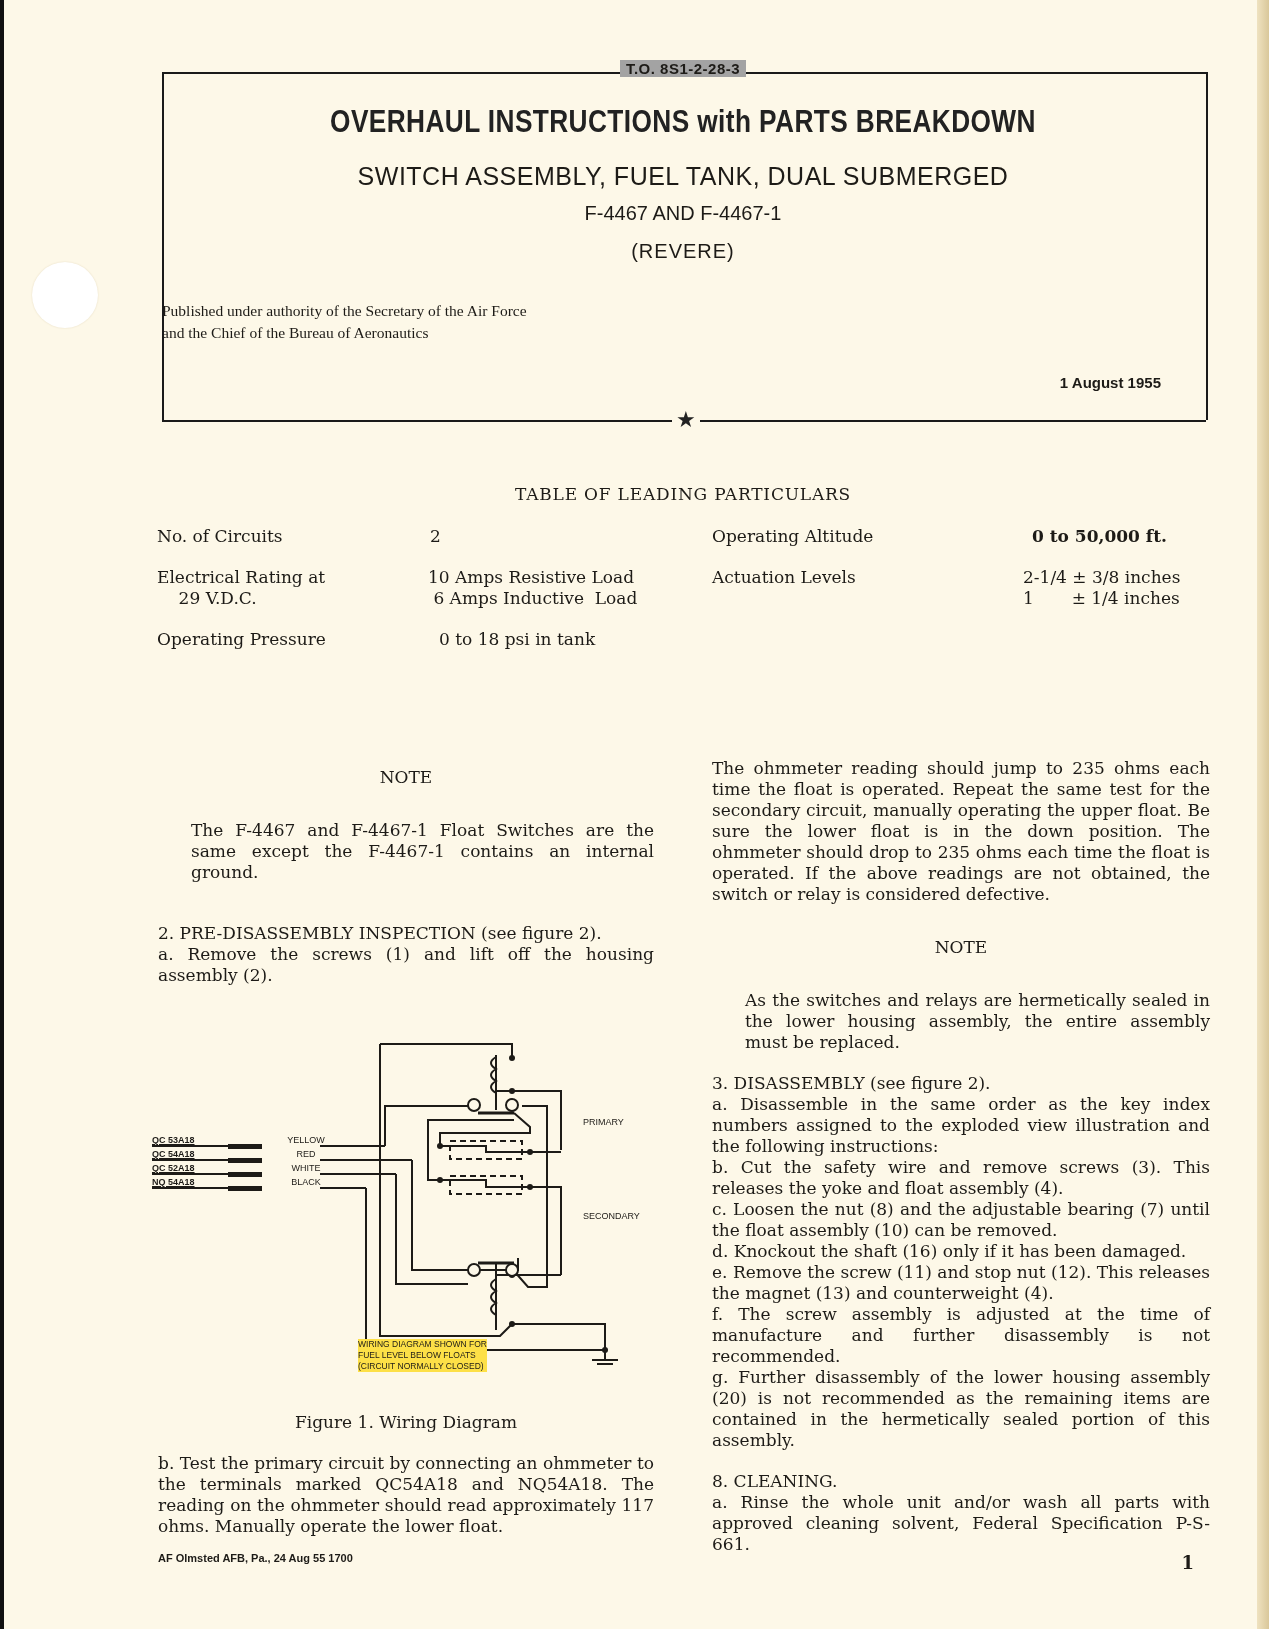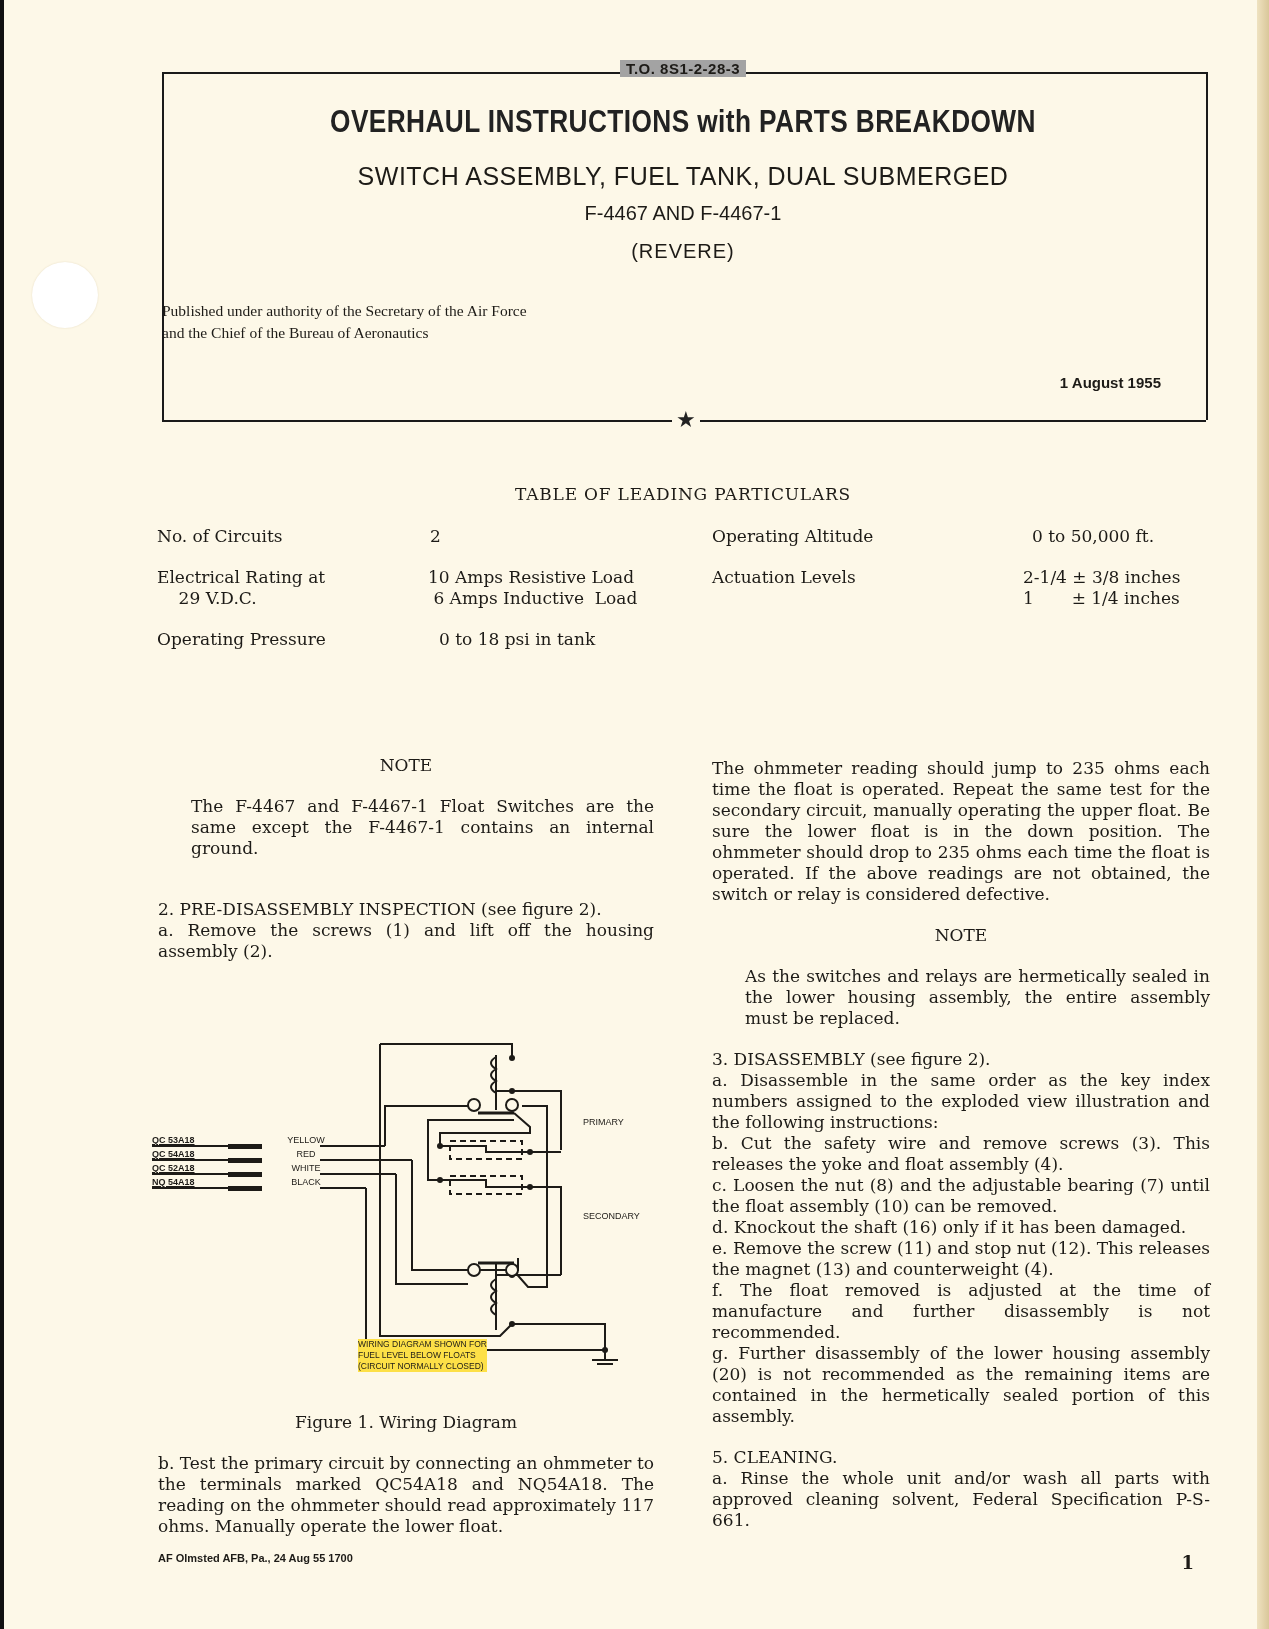--- a/index.html
+++ b/index.html
@@ -52,21 +52,21 @@
     background: #fdf8e8; padding: 0 4px; color: #222;
   }
   .tlp-heading {
     position: absolute; top: 484px; left: 0; width: 1366px; text-align: center;
     font-size: 17px; letter-spacing: 0.8px;
   }
   .spec { position: absolute; font-size: 17px; line-height: 21px; white-space: pre; }
   .col-left { position: absolute; left: 158px; top: 755px; width: 496px; font-size: 17px; line-height: 21px; }
   .col-right { position: absolute; left: 712px; top: 758px; width: 498px; font-size: 17px; line-height: 21px; }
   p { margin: 0; text-align: justify; }
-  .note-h { text-align: center; margin: 0; }
+  .note-h { text-align: center; margin: 12px; }
   .note-body { margin-left: 33px; margin-right: 0; }
   .gap { height: 20px; }
   .diagram { position: absolute; left: 150px; top: 1035px; width: 500px; height: 330px; }
   .diagram svg { width: 500px; height: 330px; }
   .fig-cap { position: absolute; top: 1412px; left: 158px; width: 496px; text-align: center; font-size: 17px; }
   .col-left-b { position: absolute; left: 158px; top: 1453px; width: 496px; font-size: 17px; line-height: 21px; }
   .footer-print {
     position: absolute; top: 1552px; left: 158px;
     font-family: "Liberation Sans", sans-serif; font-size: 11px; font-weight: bold;
   }
@@ -97,21 +97,21 @@
 <div class="tlp-heading">TABLE OF LEADING PARTICULARS</div>
 <div class="spec" style="left:157px; top:526px;">No. of Circuits</div>
 <div class="spec" style="left:430px; top:526px;">2</div>
 <div class="spec" style="left:157px; top:567px;">Electrical Rating at
     29 V.D.C.</div>
 <div class="spec" style="left:428px; top:567px;">10 Amps Resistive Load
  6 Amps Inductive  Load</div>
 <div class="spec" style="left:157px; top:629px;">Operating Pressure</div>
 <div class="spec" style="left:439px; top:629px;text-align:center;">0 to 18 psi in tank</div>
 <div class="spec" style="left:712px; top:526px;">Operating Altitude</div>
-<div class="spec" style="left:1032px; top:526px;">0 to 50,000 ft.</div>
+<div class="spec" style="left:1032px; top:526px;font-weight:bold;">0 to 50,000 ft.</div>
 <div class="spec" style="left:712px; top:567px;">Actuation Levels</div>
 <div class="spec" style="left:1023px; top:567px;">2-1/4 ± 3/8 inches
 1       ± 1/4 inches</div>
 
 <div class="col-left">
   <h4 class="note-h" style="font-weight:normal; font-size:17px;">NOTE</h4>
   <div class="gap"></div>
   <p class="note-body">The F-4467 and F-4467-1 Float Switches are the same except the F-4467-1 contains an internal ground.</p>
   <div class="gap"></div>
   <div class="gap"></div>
@@ -224,21 +224,21 @@
   <h4 class="note-h" style="font-weight:normal; font-size:17px;">NOTE</h4>
   <div class="gap"></div>
   <p class="note-body">As the switches and relays are hermetically sealed in the lower housing assembly, the entire assembly must be replaced.</p>
   <div class="gap"></div>
   <p>3. DISASSEMBLY (see figure 2).</p>
   <p> a. Disassemble in the same order as the key index numbers assigned to the exploded view illustration and the following instructions:</p>
   <p> b. Cut the safety wire and remove screws (3).  This releases the yoke and float assembly (4).</p>
   <p> c. Loosen the nut (8) and the adjustable bearing (7) until the float assembly (10) can be removed.</p>
   <p> d. Knockout the shaft (16) only if it has been damaged.</p>
   <p> e. Remove the screw (11) and stop nut (12).  This releases the magnet (13) and counterweight (4).</p>
-  <p> f. The float removed is adjusted at the time of manufacture and further disassembly is not recommended.</p>
+  <p> f. The screw assembly is adjusted at the time of manufacture and further disassembly is not recommended.</p>
   <p> g. Further disassembly of the lower housing assembly (20) is not recommended as the remaining items are contained in the hermetically sealed portion of this assembly.</p>
   <div class="gap"></div>
-  <p>5. CLEANING.</p>
+  <p>8. CLEANING.</p>
   <p> a. Rinse the whole unit and/or wash all parts with approved cleaning solvent, Federal Specification P-S-661.</p>
 </div>
 
 <div class="footer-print">AF Olmsted AFB, Pa., 24 Aug 55  1700</div>
 <div class="page-no">1</div>
 
 </body></html>

